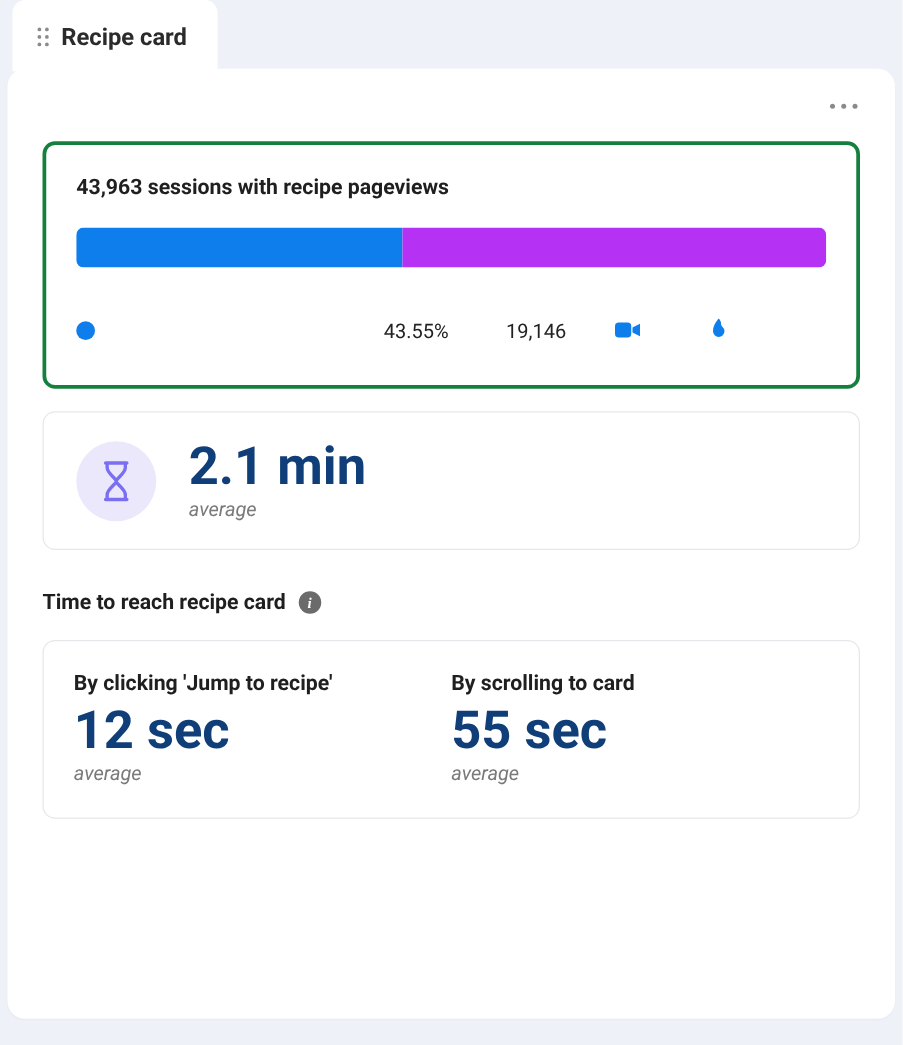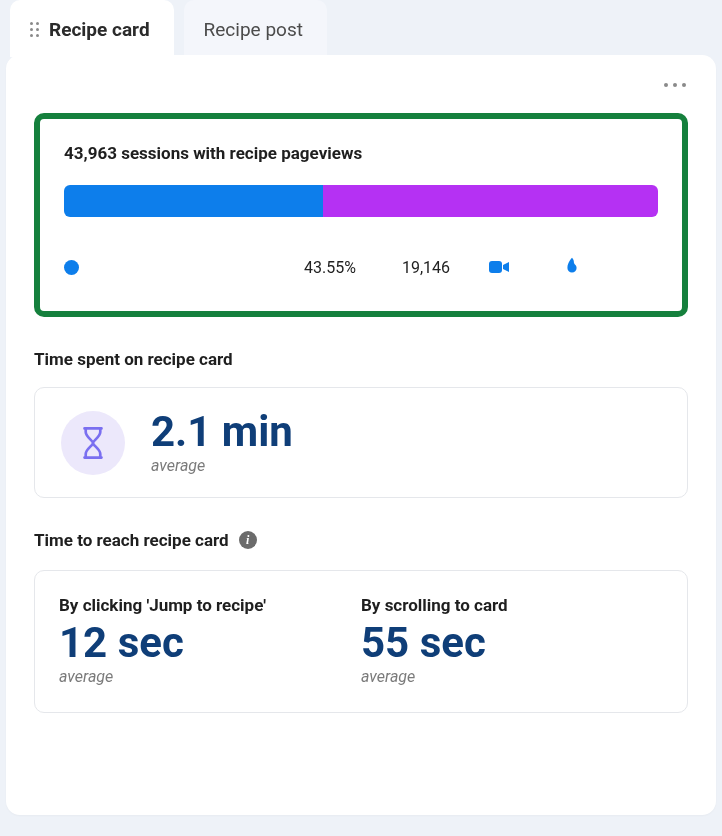--- a/index.html
+++ b/index.html
@@ -64,21 +64,21 @@
     position: absolute;
     top: 22px;
     right: 24px;
     display: flex;
     gap: 5px;
     padding: 6px;
     cursor: pointer;
   }
   .more span { width: 4px; height: 4px; background: #8a8a8a; border-radius: 50%; }
   .panel {
-    border: 6px solid #15803d;
+    border: 3px solid #15803d;
     border-radius: 10px;
     padding: 24px 24px 10px 24px;
     margin-top: 36px;
   }
   .panel-title {
     font-size: 17px;
     font-weight: 700;
     color: #1f1f1f;
   }
   .bar {
@@ -176,23 +176,20 @@
     <div class="tab active">
       <span class="drag-dots">
         <span></span>
           <span></span>
           <span></span>
           <span></span>
           <span></span>
           <span></span>
       </span>
       <span>Recipe card</span>
-    </div>
-    <div class="tab inactive">
-      <span>Recipe post</span>
     </div>
   </div>
 
   <div class="card">
     <div class="more">
       <span></span>
         <span></span>
         <span></span>
     </div>
 
@@ -218,23 +215,20 @@
           <div class="icon-btn">
             <svg width="22" height="22" viewBox="0 0 24 24" fill="currentColor">
                 <path d="M12 2 C12 2 7 7 7 13 a5 5 0 0 0 10 0 C17 9 14 10 14 6 C14 4 12 2 12 2 Z"></path>
               </svg>
           </div>
         </div>
 
       </div>
     </div>
 
-    <div class="section-title">
-      <span>Time spent on recipe card</span>
-    </div>
     <div class="metric-panel">
       <div class="hourglass-wrap">
         <svg width="30" height="34" viewBox="0 0 24 28">
           <path d="M5 2 H19 M5 26 H19" stroke="currentColor" stroke-width="2.2" stroke-linecap="round" fill="none"></path>
           <path d="M6 2 V5 C6 9 12 12 12 14 C12 16 6 19 6 23 V26 M18 2 V5 C18 9 12 12 12 14 C12 16 18 19 18 23 V26" stroke="currentColor" stroke-width="2.2" fill="none" stroke-linejoin="round"></path>
         </svg>
       </div>
       <div>
         <div class="big-metric">2.1 min</div>
         <div class="avg-label">average</div>

